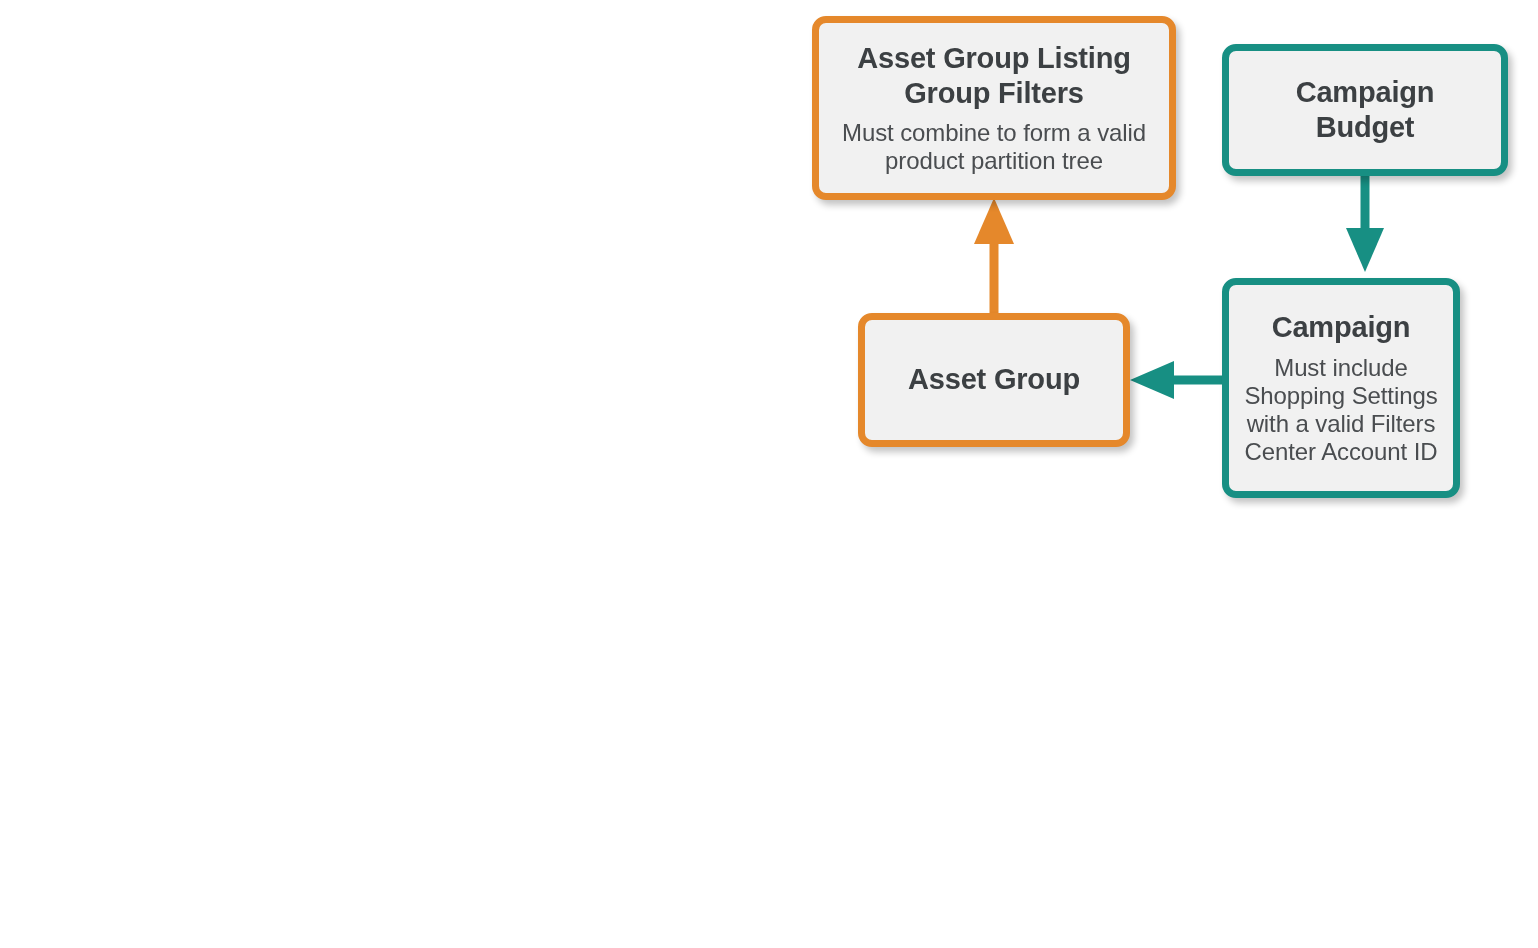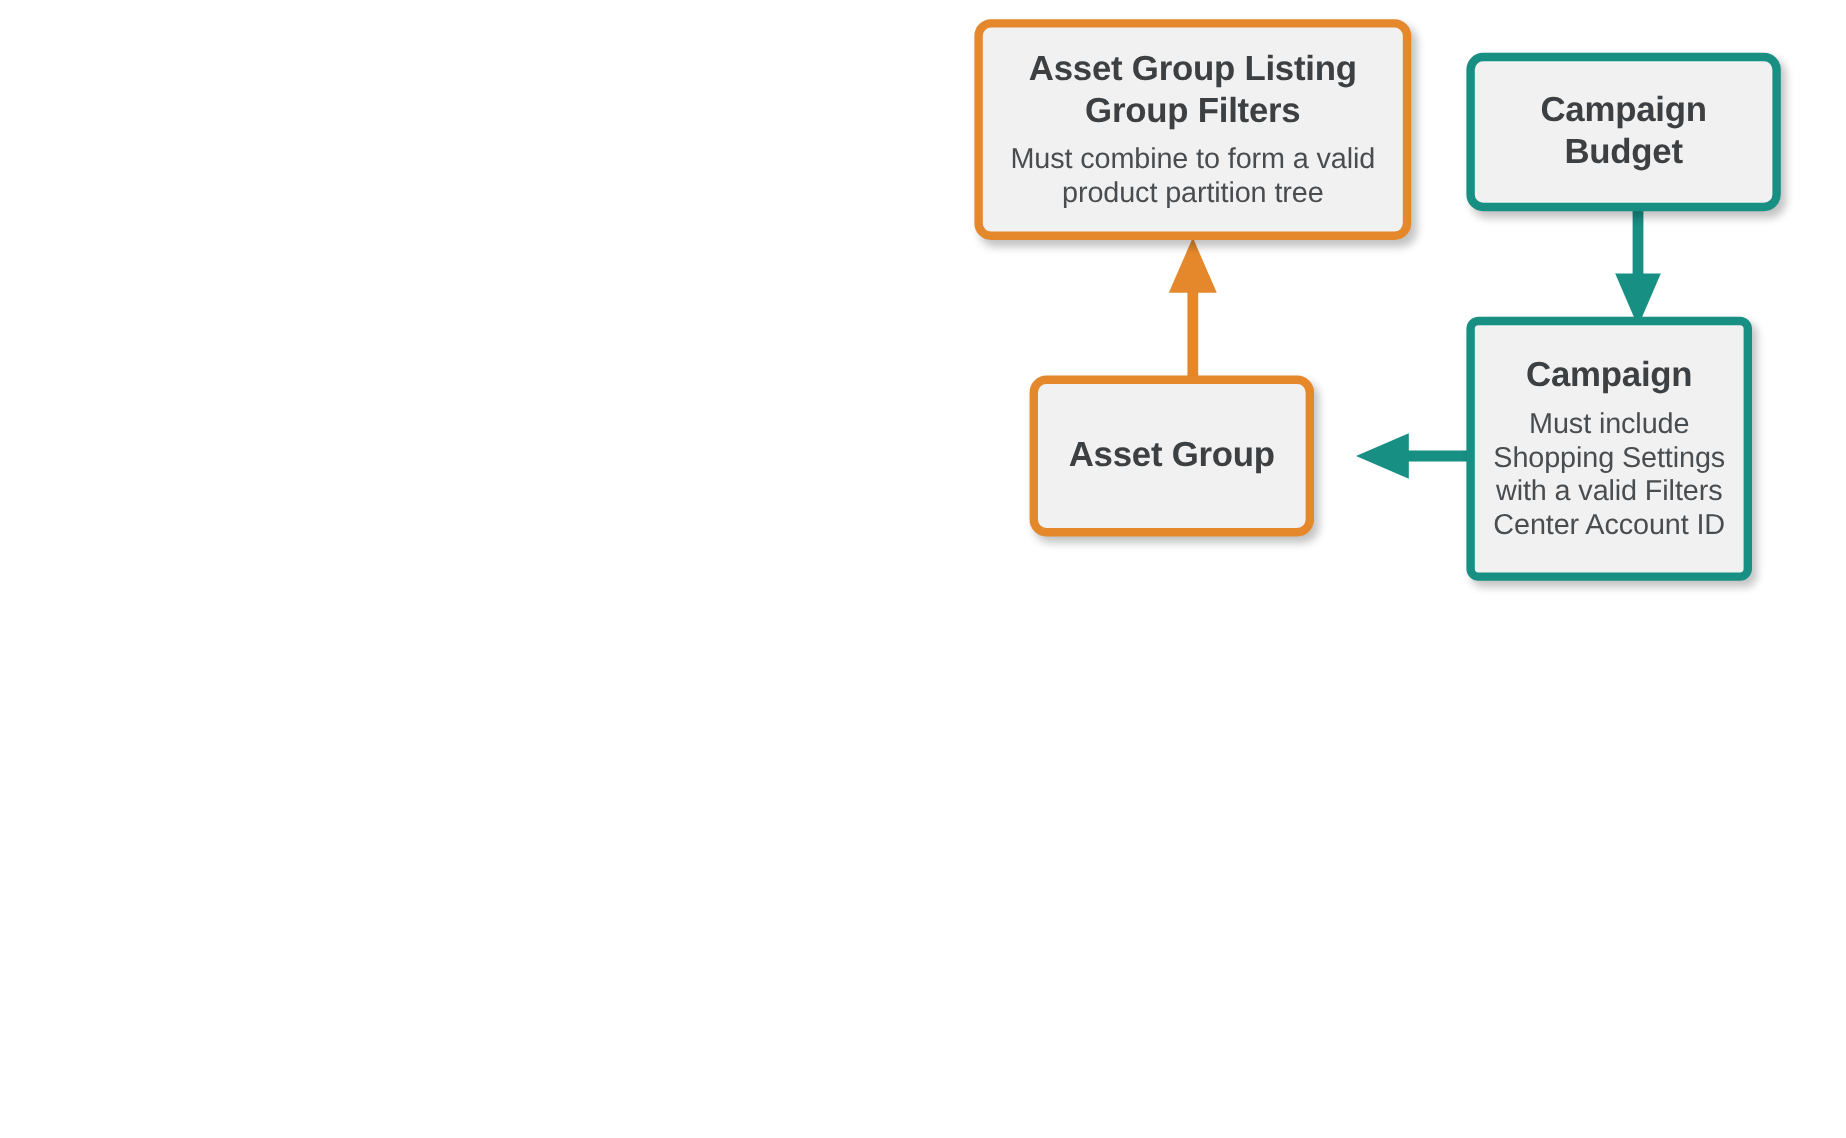--- a/index.html
+++ b/index.html
@@ -51,23 +51,23 @@
     color: #4a4d50;
     font-weight: normal;
     font-size: 24px;
     line-height: 1.17;
     letter-spacing: -0.1px;
     margin-top: 8px;
   }
 
   
   #node-aglgf     { left: 812px;  top: 16px;  width: 364px; height: 184px; }
-  #node-budget    { left: 1222px; top: 44px;  width: 262px; height: 132px; }
-  #node-campaign  { left: 1222px; top: 264px; width: 238px; height: 220px; border-radius: 10px; }
-  #node-assetgrp  { left: 858px;  top: 313px; width: 237px; height: 134px; }
+  #node-budget    { left: 1222px; top: 44px;  width: 286px; height: 132px; }
+  #node-campaign  { left: 1222px; top: 278px; width: 238px; height: 220px; }
+  #node-assetgrp  { left: 858px;  top: 313px; width: 272px; height: 134px; }
 
   
   .connector {
     position: absolute;
     z-index: 2;
     overflow: visible;
   }
 
   
   #note {

